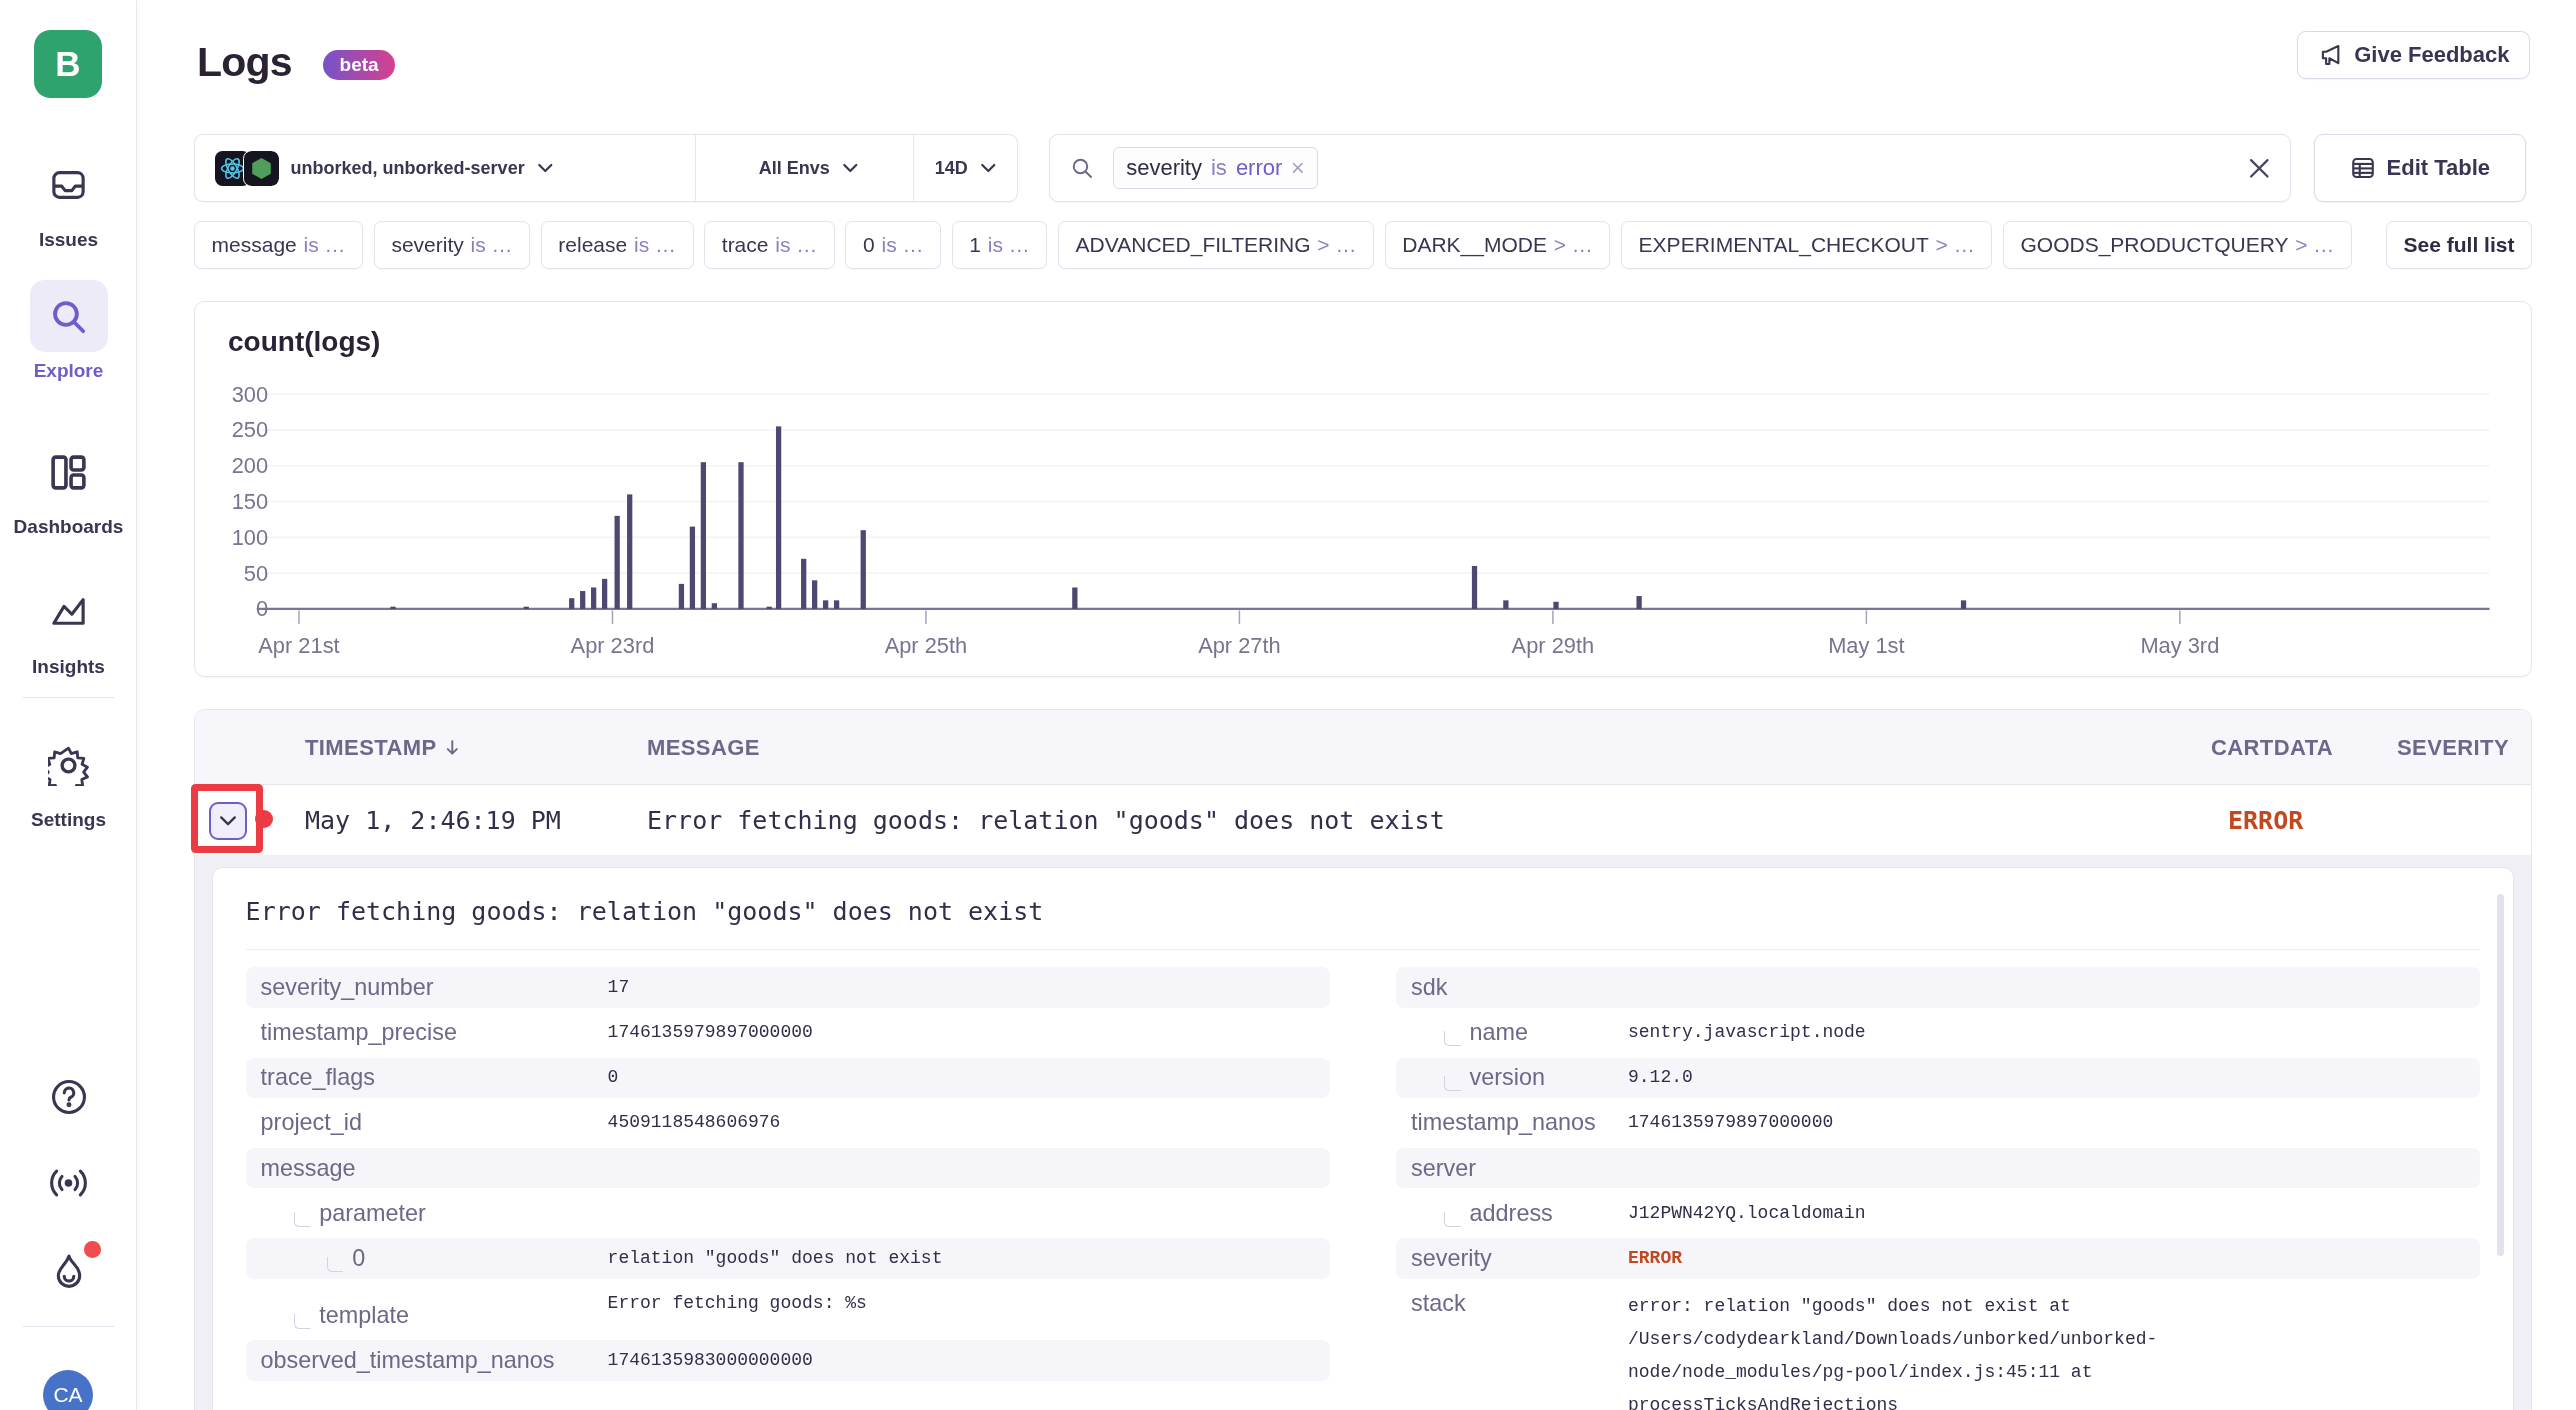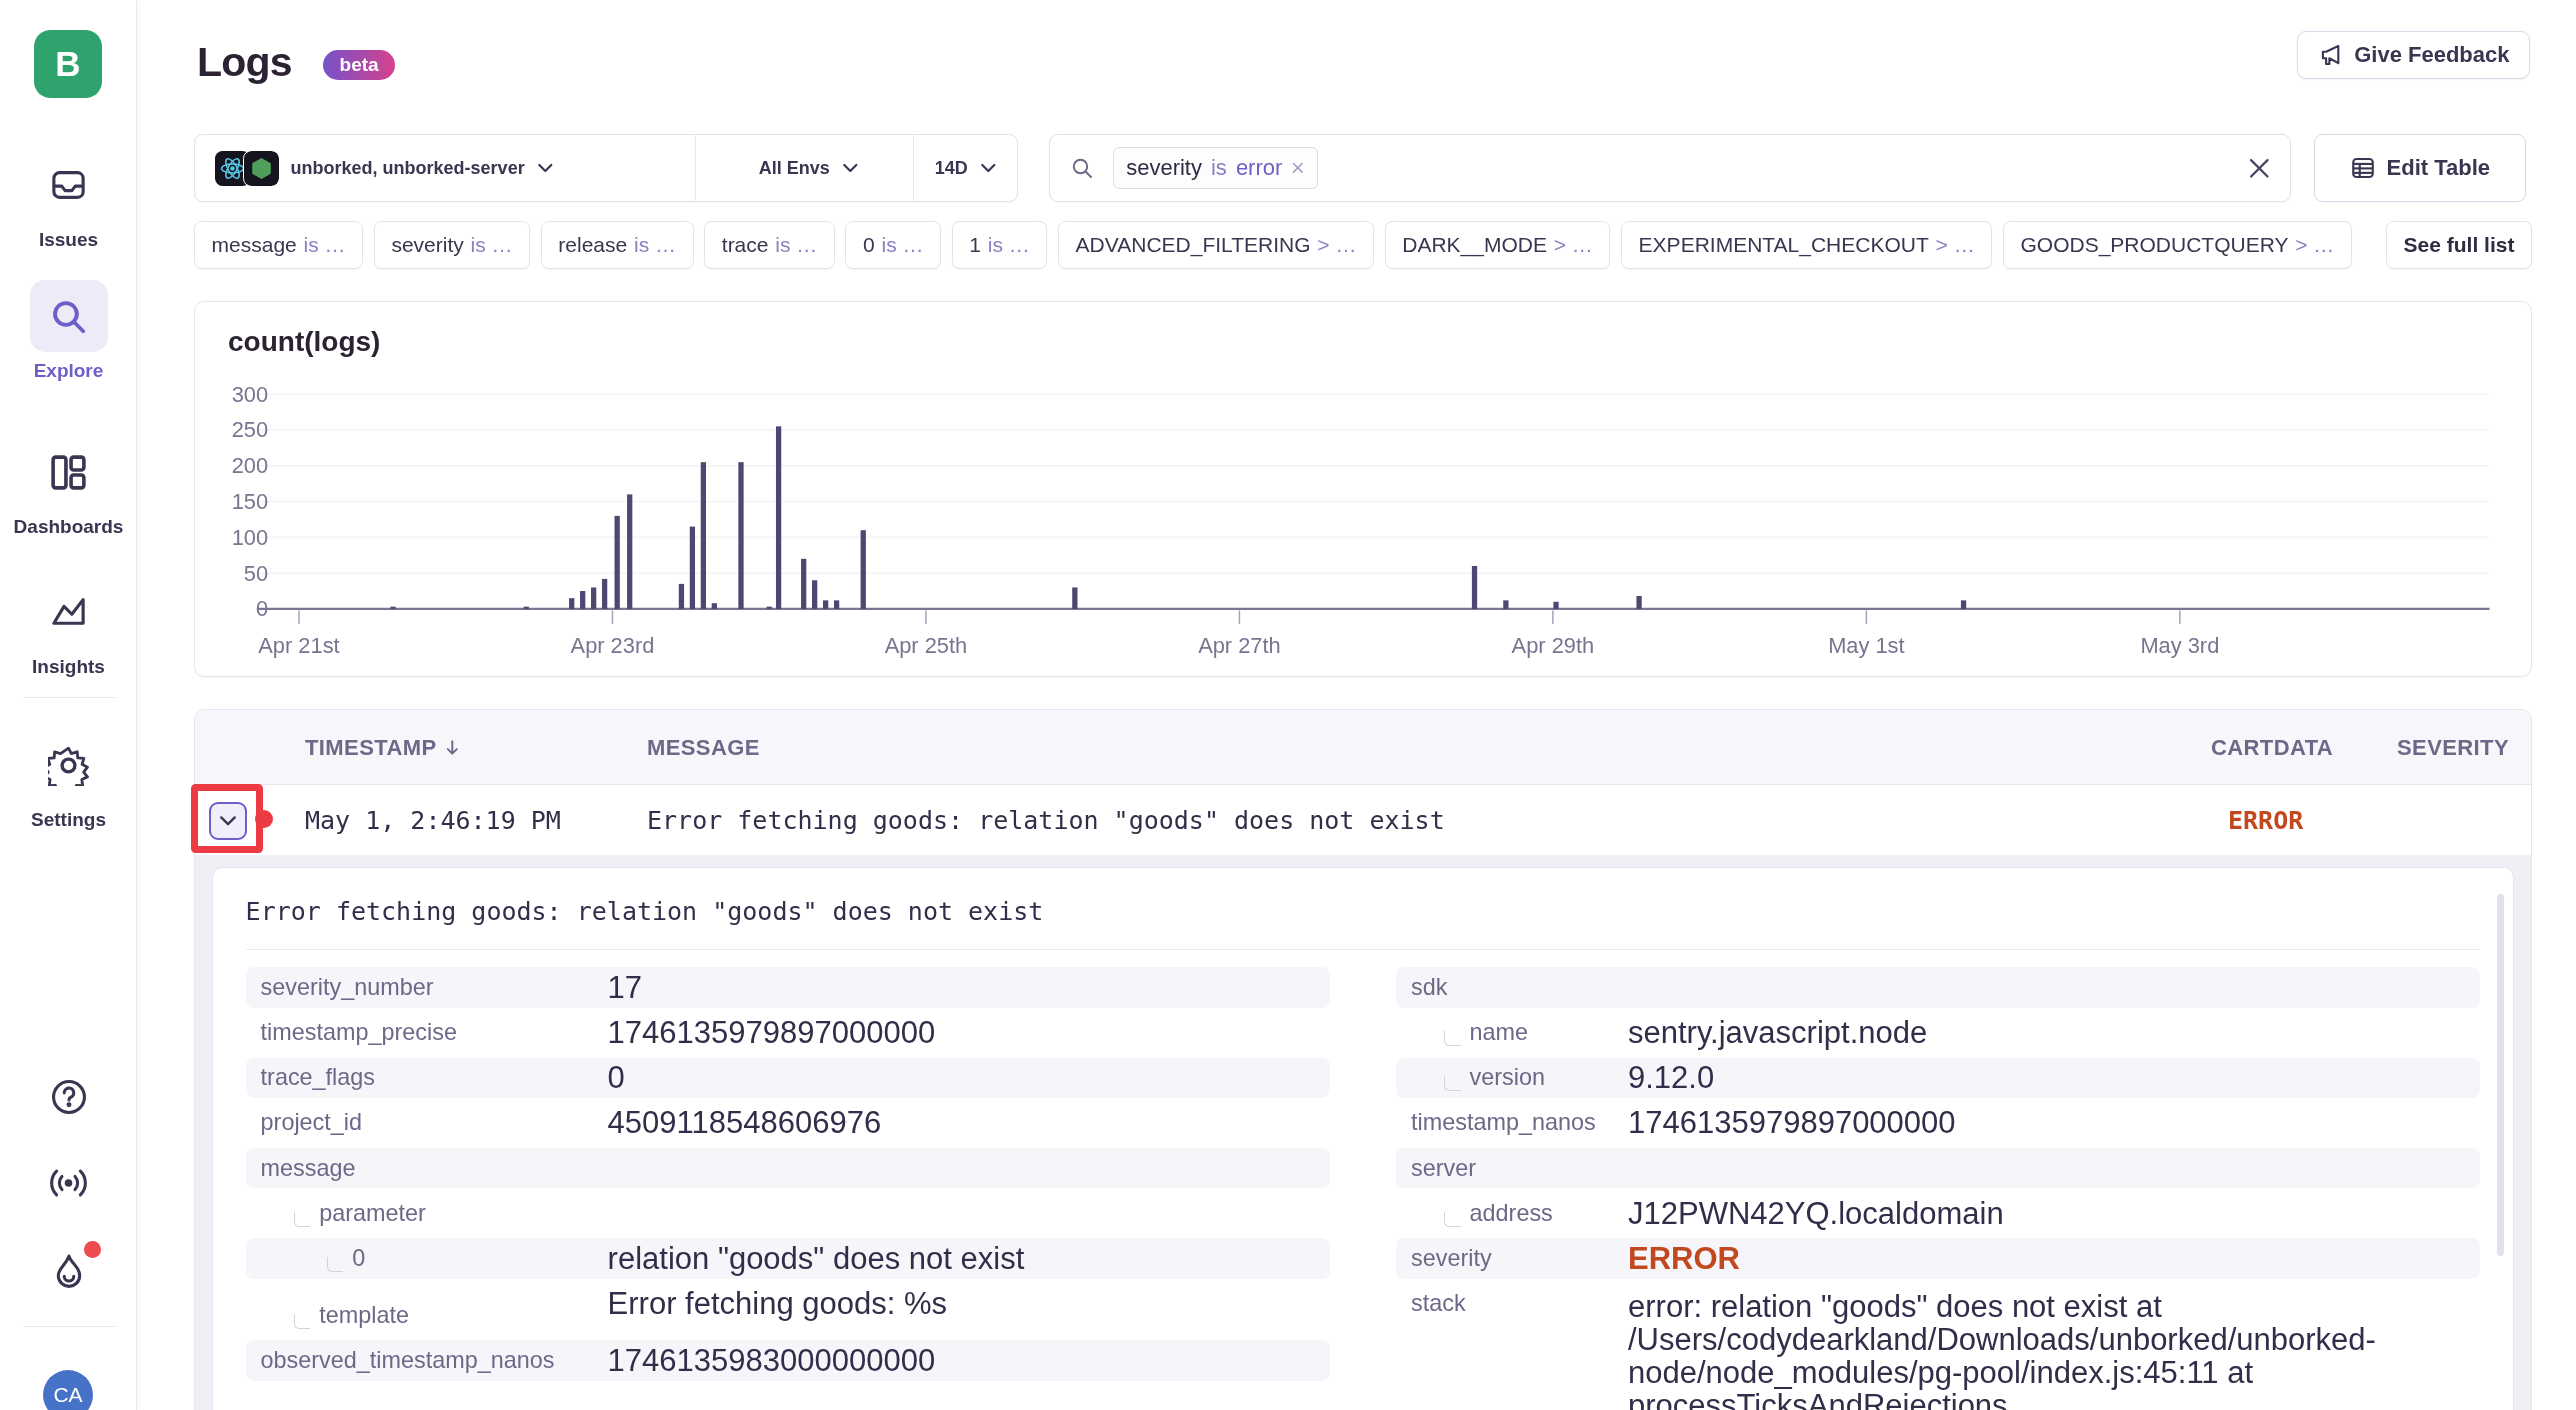--- a/index.html
+++ b/index.html
@@ -89,21 +89,21 @@
   .detail-heading { margin-top:29px; font-family:"DejaVu Sans Mono", monospace; font-size:25px; color:#322d49; }
   .detail-divider { margin-top:22.6px; height:0.8px; background:#eceaf2; }
   .kv-wrap { margin-top:18px; display:flex; gap:66px; align-items:flex-start; }
   .kv-table { flex:1 1 0; min-width:0; }
   .kv-row { display:flex; align-items:flex-start; min-height:38px; border-radius:7.5px; margin-bottom:4.5px; padding:6.8px 15px; }
   .kv-row.gray { background:#f6f5f9; }
   .kv-key { flex:0 0 auto; display:flex; align-items:flex-end; font-family:Liberation Sans, sans-serif;
     font-size:23.4px; color:#6e6787; line-height:27px; }
   .kv-left .kv-key { width:347px; }
   .kv-right .kv-key { width:217px; }
-  .kv-value { flex:1 1 auto; font-family:Liberation Sans, sans-serif; font-size:31px; color:#322d49; line-height:27px; }
+  .kv-value { flex:1 1 auto; font-family:Liberation Mono, monospace; font-size:18px; color:#322d49; line-height:27px; }
   .kv-value.stack { white-space:pre-wrap; line-height:33px; }
   .kv-value.error { color:#c2491f; font-weight:bold; }
   .tree-elbow { width:16.6px; height:15px; border-left:1.5px solid #d6d1e1; border-bottom:1.5px solid #d6d1e1;
     border-bottom-left-radius:5.3px; margin:-12px 9px 0 0; flex:0 0 auto; }
   .card-scrollbar { position:absolute; right:9px; top:26px; width:7.5px; height:362px; background:#e4e0ee; border-radius:3.8px; cursor:pointer; }
 
   
   .annotation { position:absolute; left:191px; top:784px; width:72px; height:69px;
     border:7.5px solid #ed3b43; border-radius:4.5px; z-index:40; pointer-events:none; }
   .annotation::after { content:""; position:absolute; right:-16.6px; top:50%; margin-top:-9px;

